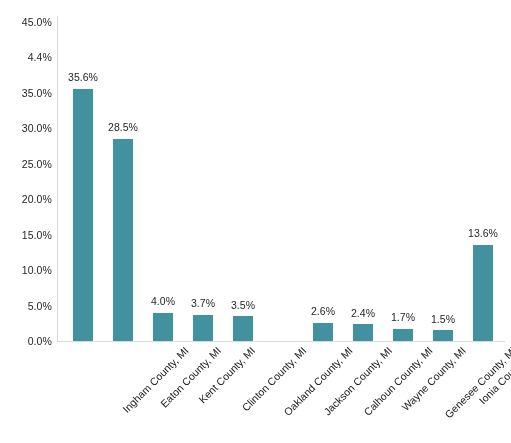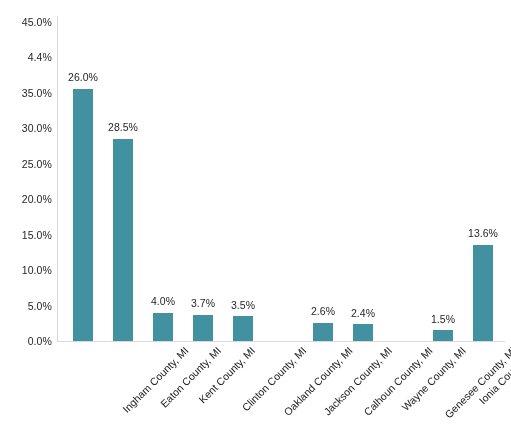--- a/index.html
+++ b/index.html
@@ -121,21 +121,21 @@
       <div class="y-tick" style="top: 300.556px;">5.0%</div>
       <div class="y-tick" style="top: 336px;">0.0%</div>
     </div>
 
   <div class="axis-line-v"></div>
   <div class="axis-line-h"></div>
 
   <div class="plot">
       <div class="bar-slot" style="left: 6px;">
         <div class="bar" style="height: 252.364px; background: rgb(66, 145, 160);"></div>
-        <div class="bar-value" style="bottom: 258.364px;">26.0%</div>
+        <div class="bar-value" style="bottom: 258.364px;">35.6%</div>
       </div>
       <div class="bar-slot" style="left: 46px;">
         <div class="bar" style="height: 202.033px; background: rgb(66, 145, 160);"></div>
         <div class="bar-value" style="bottom: 208.033px;">28.5%</div>
       </div>
       <div class="bar-slot" style="left: 86px;">
         <div class="bar" style="height: 28.3556px; background: rgb(66, 145, 160);"></div>
         <div class="bar-value" style="bottom: 34.3556px;">4.0%</div>
       </div>
       <div class="bar-slot" style="left: 126px; margin-top: 23px;">
@@ -146,20 +146,24 @@
         <div class="bar" style="height: 24.8111px; background: rgb(66, 145, 160);"></div>
         <div class="bar-value" style="bottom: 30.8111px;">3.5%</div>
       </div>
       <div class="bar-slot" style="left: 246px;">
         <div class="bar" style="height: 18.4311px; background: rgb(66, 145, 160);"></div>
         <div class="bar-value" style="bottom: 24.4311px;">2.6%</div>
       </div>
       <div class="bar-slot" style="left: 286px;">
         <div class="bar" style="height: 17.0133px; background: rgb(66, 145, 160);"></div>
         <div class="bar-value" style="bottom: 23.0133px;">2.4%</div>
+      </div>
+      <div class="bar-slot" style="left: 326px;">
+        <div class="bar" style="height: 12.0511px; background: rgb(66, 145, 160);"></div>
+        <div class="bar-value" style="bottom: 18.0511px;">1.7%</div>
       </div>
       <div class="bar-slot" style="left: 366px; margin-top: 16px;">
         <div class="bar" style="height: 10.6333px; background: rgb(66, 145, 160);"></div>
         <div class="bar-value" style="bottom: 16.6333px;">1.5%</div>
       </div>
       <div class="bar-slot" style="left: 406px;">
         <div class="bar" style="height: 96.4089px; background: rgb(66, 145, 160);"></div>
         <div class="bar-value" style="bottom: 102.409px;">13.6%</div>
       </div>
     </div>

